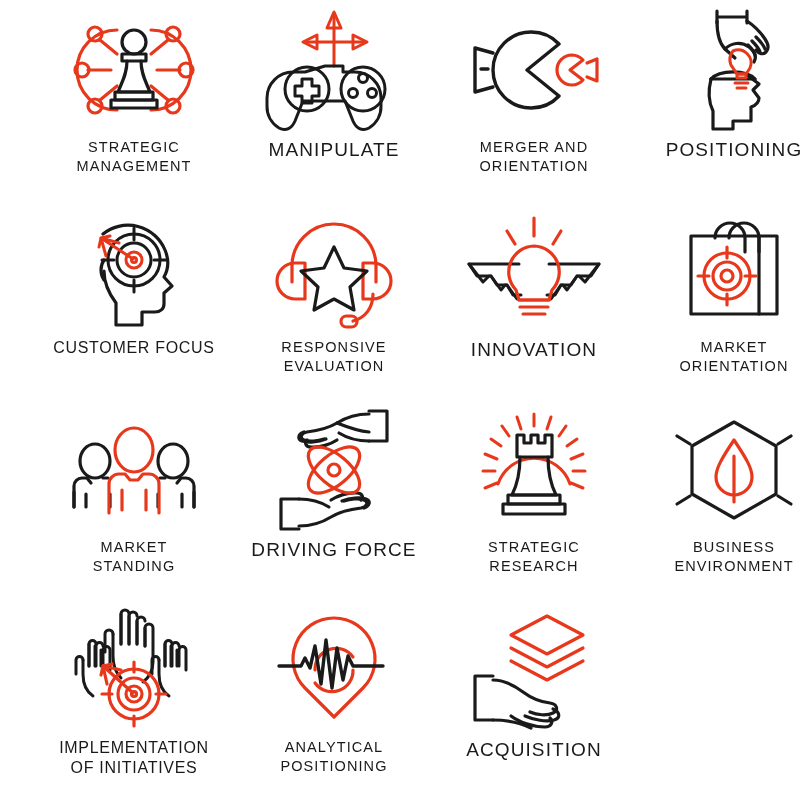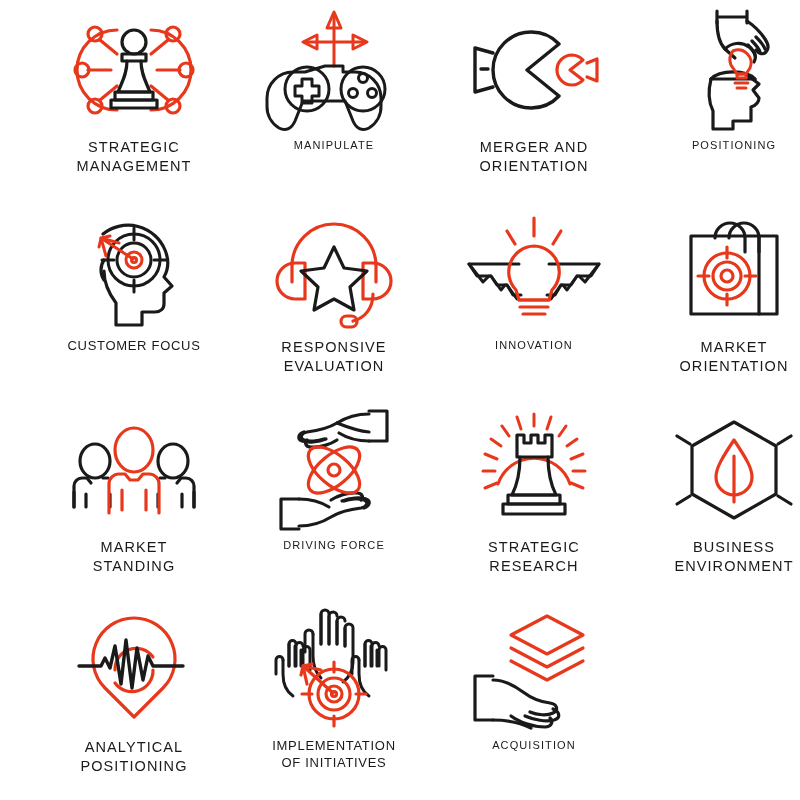--- a/index.html
+++ b/index.html
@@ -36,31 +36,31 @@
   .icon-art {
     width: 150px;
     height: 132px;
     display: block;
   }
   .icon-label {
     margin-top: 2px;
     text-align: center;
     color: #1a1a1a;
     font-family: "Liberation Sans", sans-serif;
-    font-size: 11px;
+    font-size: 19px;
     font-weight: 400;
     letter-spacing: 1.1px;
     line-height: 1.28;
     white-space: pre-line;
     width: 200px;
     padding: 0 2px;
     box-sizing: border-box;
   }
   .icon-label.two-line { font-size: 14.5px; }
-  .icon-label.tight { font-size: 13px; letter-spacing: 0.7px; }
+  .icon-label.tight { font-size: 16px; letter-spacing: 0.7px; }
   svg { overflow: visible; }
 </style>
 </head>
 <body>
 
 <div id="icon-grid">
 
   <div class="icon-cell">
     <svg class="icon-art" viewBox="0 0 150 132">
       <g fill="none" stroke="#E8381C" stroke-width="3.2" stroke-linecap="round">
@@ -325,35 +325,20 @@
         <line x1="18" y1="100" x2="31" y2="92"></line>
         <line x1="132" y1="100" x2="119" y2="92"></line>
       </g>
       <g fill="none" stroke="#E8381C" stroke-width="3.2" stroke-linejoin="round" stroke-linecap="round">
         <path d="M75 36 c12 18 18 28 18 37 a18 18 0 0 1 -36 0 c0 -9 6 -19 18 -37 Z"></path>
         <line x1="75" y1="52" x2="75" y2="98"></line>
       </g>
     </svg>
     <div class="icon-label two-line">BUSINESS
 ENVIRONMENT</div>
-  </div>
-
-  <div class="icon-cell">
-    <svg class="icon-art" viewBox="0 0 150 132">
-      <g fill="none" stroke="#E8381C" stroke-width="3.2" stroke-linejoin="round" stroke-linecap="round">
-        <path d="M75 14 a41 41 0 0 1 29 70 L75 113 L46 84 a41 41 0 0 1 29 -70 Z"></path>
-        <path d="M56 66 a21 21 0 0 1 38 -13"></path>
-        <path d="M94 66 a21 21 0 0 1 -38 13"></path>
-      </g>
-      <g fill="none" stroke="#1A1A1A" stroke-width="3.4" stroke-linejoin="round" stroke-linecap="round">
-        <path d="M20 62 h22 l4 -8 l5 10 l5 -22 l6 38 l5 -44 l6 48 l5 -40 l6 32 l5 -24 l5 10 h30"></path>
-      </g>
-    </svg>
-    <div class="icon-label two-line">ANALYTICAL
-POSITIONING</div>
   </div>
 
   <div class="icon-cell">
     <svg class="icon-art" viewBox="0 0 150 132">
       <g fill="none" stroke="#1A1A1A" stroke-width="3" stroke-linejoin="round" stroke-linecap="round">
         <path d="M62 10 v30 M70 12 v28 M78 17 v23 M86 24 v18"></path>
         <path d="M54 30 v22 c0 12 4 18 8 22"></path>
         <path d="M62 40 v-30 a4 4 0 0 1 8 0"></path>
         <path d="M70 40 v-28 a4 4 0 0 1 8 0"></path>
         <path d="M78 40 v-23 a4 4 0 0 1 8 0"></path>
@@ -385,20 +370,35 @@
         <path d="M44 62 l18 4 M44 62 l4 18 M44 62 l-2 9 M44 62 l9 -2"></path>
       </g>
     </svg>
     <div class="icon-label tight">IMPLEMENTATION
 OF INITIATIVES</div>
   </div>
 
   <div class="icon-cell">
     <svg class="icon-art" viewBox="0 0 150 132">
       <g fill="none" stroke="#E8381C" stroke-width="3.2" stroke-linejoin="round" stroke-linecap="round">
+        <path d="M75 14 a41 41 0 0 1 29 70 L75 113 L46 84 a41 41 0 0 1 29 -70 Z"></path>
+        <path d="M56 66 a21 21 0 0 1 38 -13"></path>
+        <path d="M94 66 a21 21 0 0 1 -38 13"></path>
+      </g>
+      <g fill="none" stroke="#1A1A1A" stroke-width="3.4" stroke-linejoin="round" stroke-linecap="round">
+        <path d="M20 62 h22 l4 -8 l5 10 l5 -22 l6 38 l5 -44 l6 48 l5 -40 l6 32 l5 -24 l5 10 h30"></path>
+      </g>
+    </svg>
+    <div class="icon-label two-line">ANALYTICAL
+POSITIONING</div>
+  </div>
+
+  <div class="icon-cell">
+    <svg class="icon-art" viewBox="0 0 150 132">
+      <g fill="none" stroke="#E8381C" stroke-width="3.2" stroke-linejoin="round" stroke-linecap="round">
         <path d="M88 12 L124 31 L88 50 L52 31 Z"></path>
         <path d="M52 44 L88 63 L124 44"></path>
         <path d="M52 57 L88 76 L124 57"></path>
       </g>
       <g fill="none" stroke="#1A1A1A" stroke-width="3.2" stroke-linejoin="round" stroke-linecap="round">
         <path d="M16 72 v44 M34 72 h-18 v44 h18"></path>
         <path d="M34 76 c10 0 22 6 30 12 c8 6 18 10 27 11 c7 1 9 7 3 10 c-6 3 -16 2 -23 -1"></path>
         <path d="M94 105 c7 3 8 9 1 11 c-8 2 -20 0 -29 -4"></path>
         <path d="M91 114 c4 4 1 9 -5 9 c-12 0 -26 -5 -34 -11"></path>
         <path d="M34 116 c14 0 28 3 38 8"></path>

